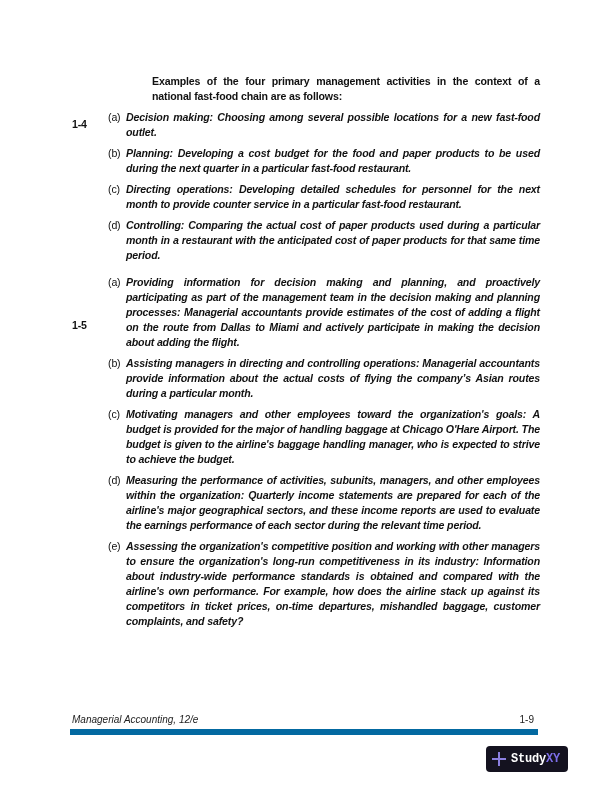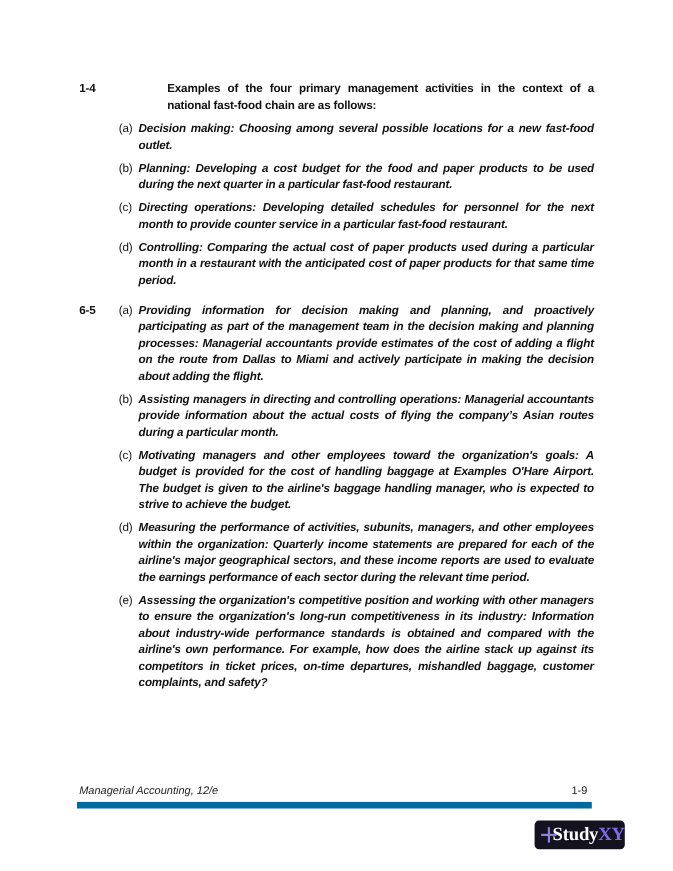--- a/index.html
+++ b/index.html
@@ -25,20 +25,21 @@
       line-height: 15px;
       letter-spacing: -0.15px;
     }
     .problem {
       display: flex;
       margin-bottom: 6px;
     }
     .problem-num {
       width: 36px;
       flex: 0 0 36px;
+      margin-top: 43px;
     }
     .problem-body {
       flex: 1;
     }
     .problem-intro {
       text-align: justify;
       margin-bottom: 6px;
       margin-left: 44px;
     }
     .item {
@@ -100,23 +101,23 @@
       position: absolute;
       background: #8b7fe0;
     }
     .badge-icon::before {
       left: 6px; top: 0; width: 2px; height: 14px;
     }
     .badge-icon::after {
       left: 0; top: 6px; width: 14px; height: 2px;
     }
     .badge-text {
-      font-family: Liberation Serif, serif;
+      font-family: Liberation Mono, monospace;
       font-weight: bold;
-      font-size: 17px;
+      font-size: 12px;
       color: #ffffff;
       letter-spacing: -0.2px;
     }
     .badge-accent {
       color: #7d6ee8;
     }
   </style>
 </head>
 <body>
 
@@ -139,33 +140,33 @@
         <div class="item-text">Directing operations: Developing detailed schedules for personnel for the next month to provide counter service in a particular fast-food restaurant.</div>
       </div>
       <div class="item">
         <div class="item-label">(d)</div>
         <div class="item-text">Controlling: Comparing the actual cost of paper products used during a particular month in a restaurant with the anticipated cost of paper products for that same time period.</div>
       </div>
     </div>
   </div>
 
   <div class="problem">
-    <div class="problem-num">6-5</div>
+    <div class="problem-num">1-5</div>
     <div class="problem-body">
       <div class="item">
         <div class="item-label">(a)</div>
         <div class="item-text">Providing information for decision making and planning, and proactively participating as part of the management team in the decision making and planning processes: Managerial accountants provide estimates of the cost of adding a flight on the route from Dallas to Miami and actively participate in making the decision about adding the flight.</div>
       </div>
       <div class="item">
         <div class="item-label">(b)</div>
         <div class="item-text">Assisting managers in directing and controlling operations: Managerial accountants provide information about the actual costs of flying the company’s Asian routes during a particular month.</div>
       </div>
       <div class="item">
         <div class="item-label">(c)</div>
-        <div class="item-text">Motivating managers and other employees toward the organization's goals: A budget is provided for the cost of handling baggage at Examples O'Hare Airport. The budget is given to the airline's baggage handling manager, who is expected to strive to achieve the budget.</div>
+        <div class="item-text">Motivating managers and other employees toward the organization's goals: A budget is provided for the major of handling baggage at Chicago O'Hare Airport. The budget is given to the airline's baggage handling manager, who is expected to strive to achieve the budget.</div>
       </div>
       <div class="item">
         <div class="item-label">(d)</div>
         <div class="item-text">Measuring the performance of activities, subunits, managers, and other employees within the organization: Quarterly income statements are prepared for each of the airline's major geographical sectors, and these income reports are used to evaluate the earnings performance of each sector during the relevant time period.</div>
       </div>
       <div class="item">
         <div class="item-label">(e)</div>
         <div class="item-text">Assessing the organization's competitive position and working with other managers to ensure the organization's long-run competitiveness in its industry: Information about industry-wide performance standards is obtained and compared with the airline's own performance. For example, how does the airline stack up against its competitors in ticket prices, on-time departures, mishandled baggage, customer complaints, and safety?</div>
       </div>
     </div>

